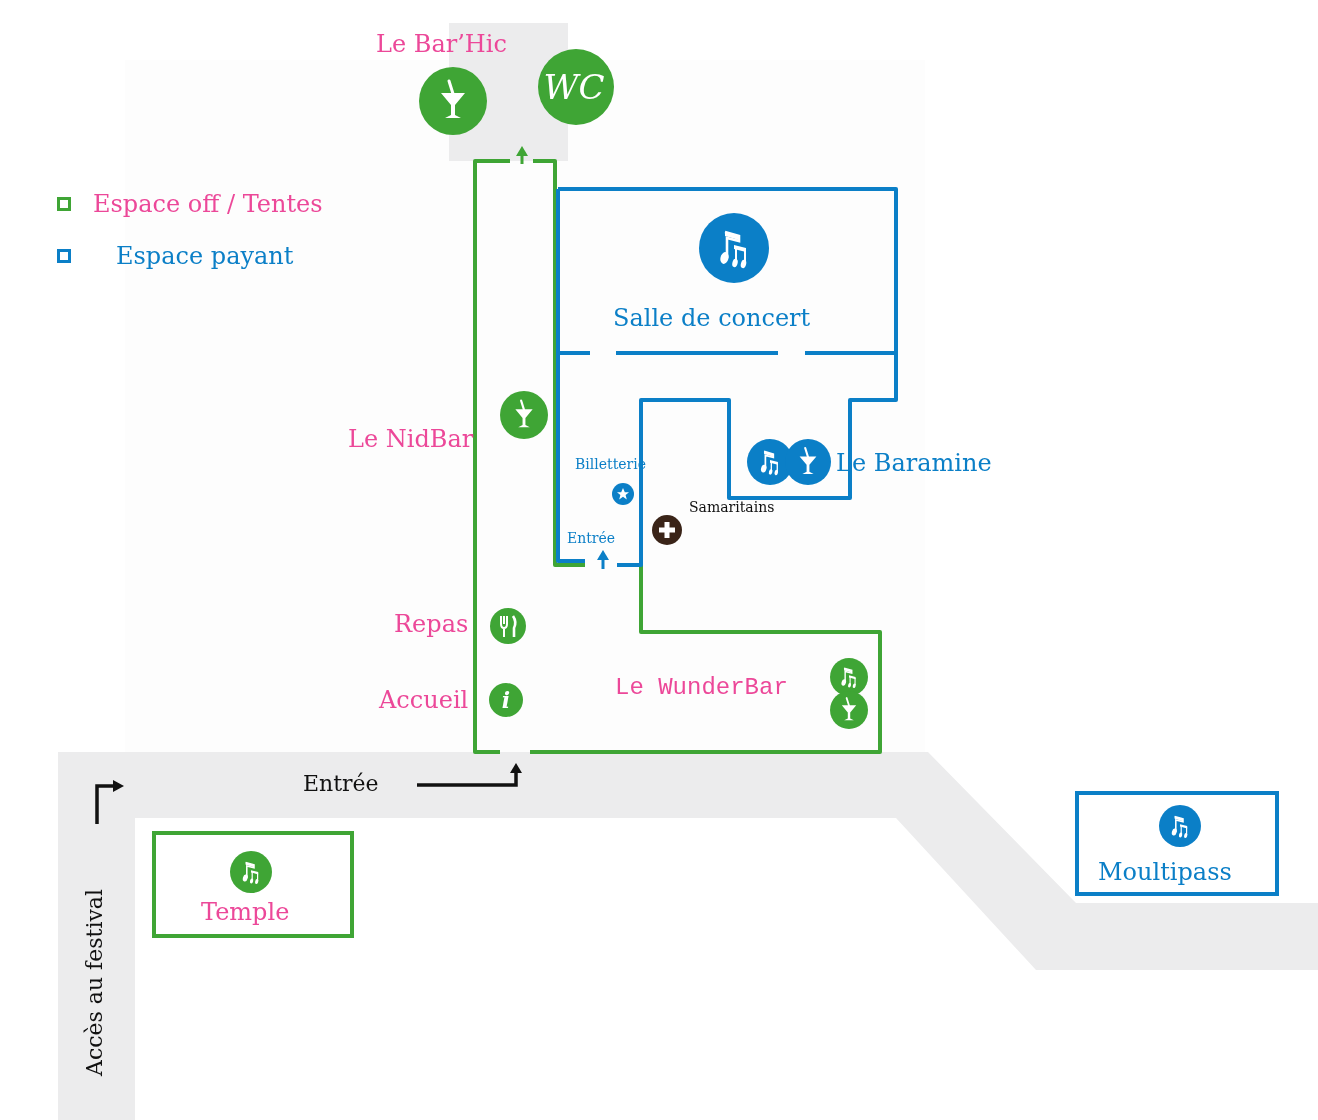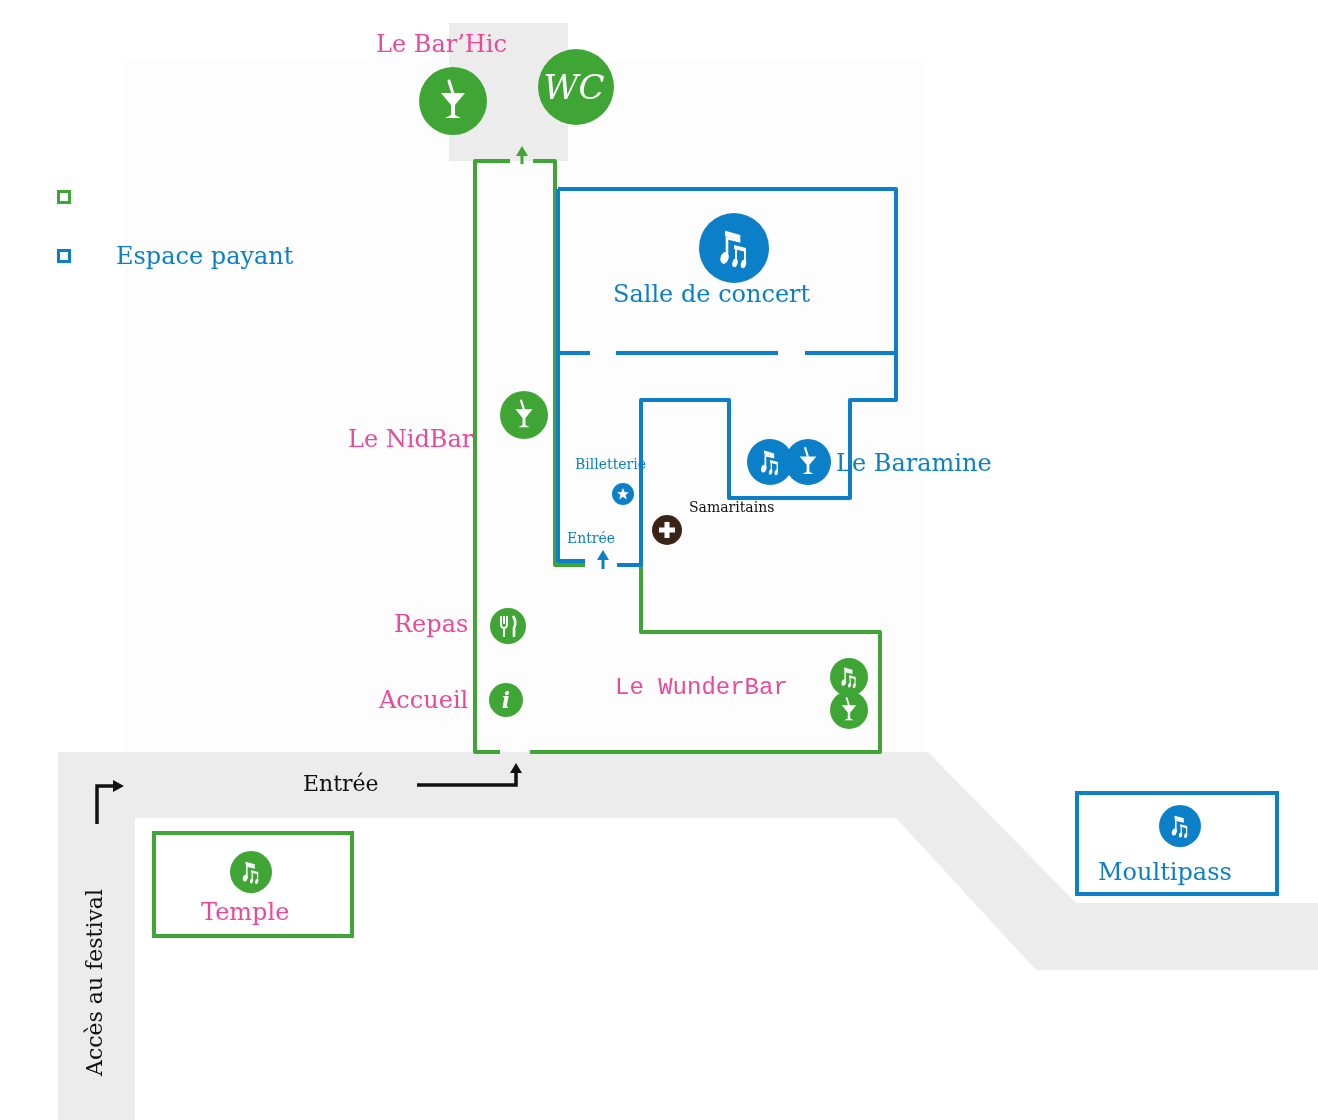--- a/index.html
+++ b/index.html
@@ -134,28 +134,29 @@
       <use href="#notes" transform="scale(0.6)"></use>
   </g>
   <g transform="translate(1180,826)">
     <circle r="21" fill="#0b7fc7"></circle>
       <use href="#notes" transform="scale(0.6)"></use>
   </g>
 </svg>
 
 <div class="legend-item" style="left:57px; top:190px;">
   <span class="legend-box" style="border-color:#3fa535;"></span>
+  <span class="lbl g f24" style="position:static;">Espace off / Tentes</span>
 </div>
 <div class="legend-item" style="left:57px; top:242px;">
   <span class="legend-box" style="border-color:#0b7fc7;"></span>
   <span class="lbl b f24" style="position:static;margin-left:23px;">Espace payant</span>
 </div>
 
 <span class="lbl g f24" style="left:376px; top:30px;">Le Bar’Hic</span>
-<span class="lbl b f24" style="left:613px; top:280px;">Salle de concert</span>
+<span class="lbl b f24" style="left:613px; top:304px;">Salle de concert</span>
 <span class="lbl g f24" style="left:348px; top:399px;margin-top:26px;">Le NidBar</span>
 <span class="lbl b f24" style="left:836px; top:449px;">Le Baramine</span>
 <span class="lbl b f16" style="left:575px; top:456px;">Billetterie</span>
 <span class="lbl b f16" style="left:567px; top:530px;">Entrée</span>
 <span class="lbl k f16" style="left:689px; top:499px;">Samaritains</span>
 <span class="lbl g f24" style="left:394px; top:610px;">Repas</span>
 <span class="lbl g f24" style="left:379px; top:686px;">Accueil</span>
 <span class="lbl g f24" style="left:615px; top:674px;font-family:Liberation Mono, monospace;">Le WunderBar</span>
 <span class="lbl k f22" style="left:303px; top:771px;">Entrée</span>
 <span class="lbl g f24" style="left:201px; top:898px;">Temple</span>

